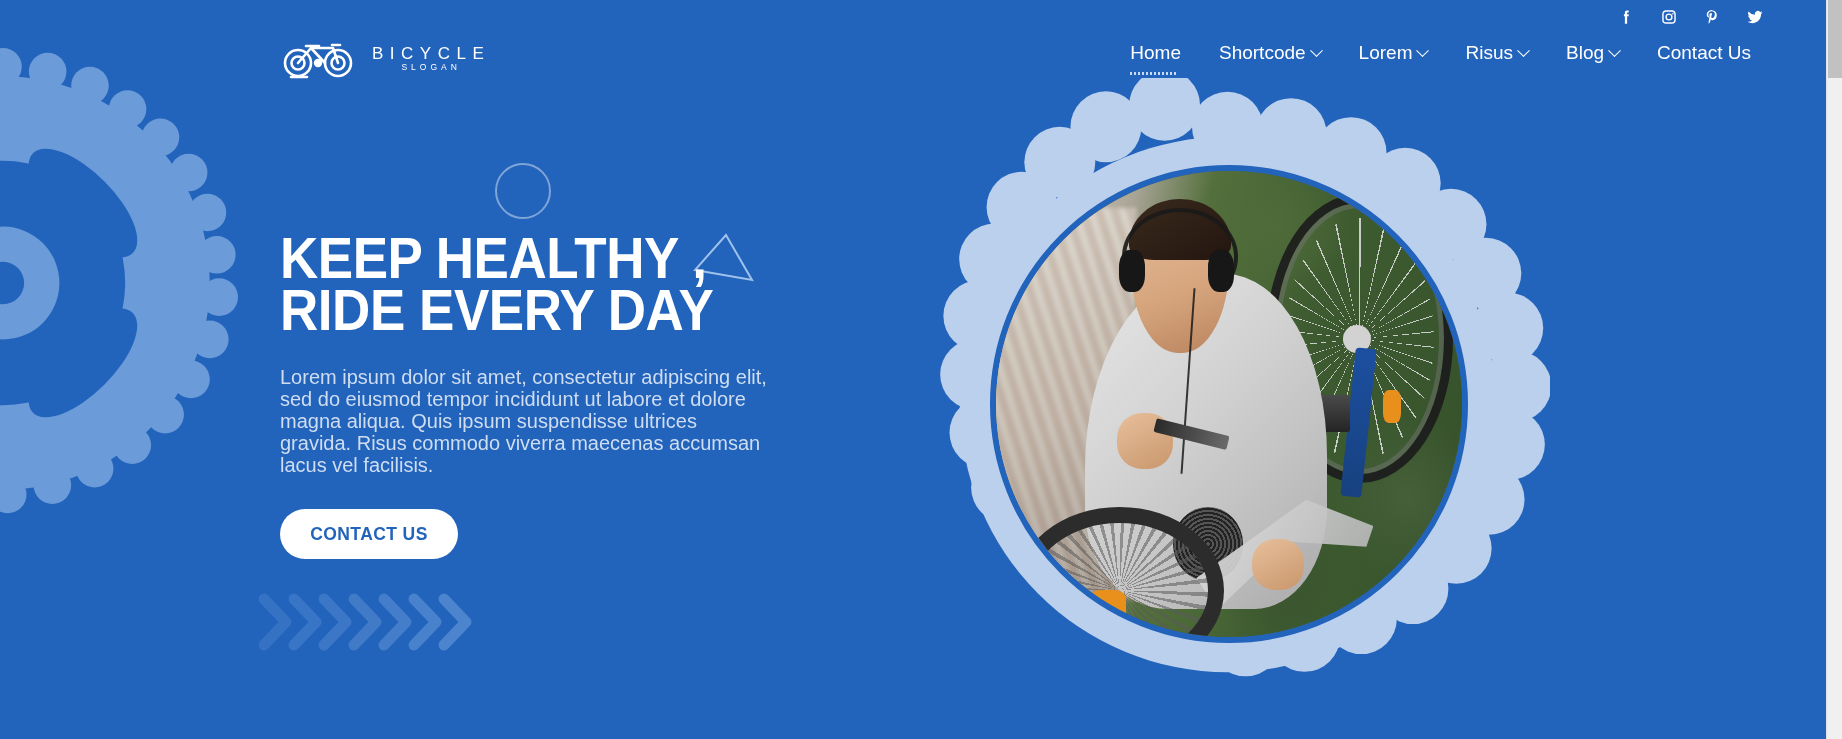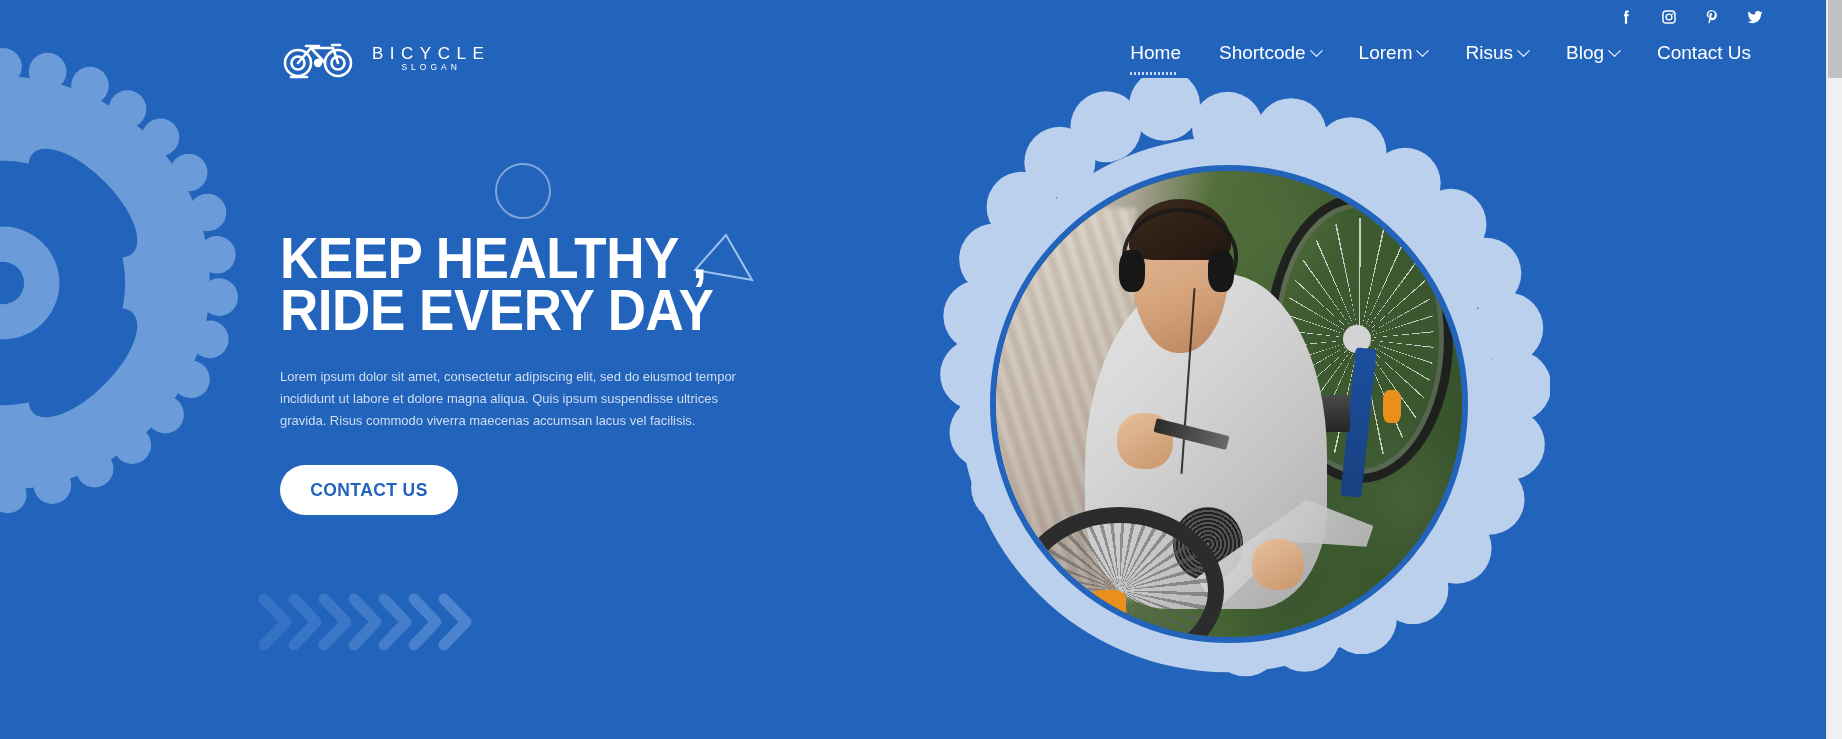--- a/index.html
+++ b/index.html
@@ -151,21 +151,21 @@
     font-size: 57px;
     line-height: 52px;
     letter-spacing: -0.5px;
     transform: scaleX(0.93);
     transform-origin: left center;
     white-space: pre-line;
   }
   #hero-desc {
     margin-top: 30px;
     color: #cfddf1;
-    font-size: 13px;
+    font-size: 20px;
     line-height: 22px;
     width: 487px;
   }
   #hero-buttons {
     margin-top: 33px;
     display: flex;
     align-items: center;
     gap: 24px;
   }
   .btn {

